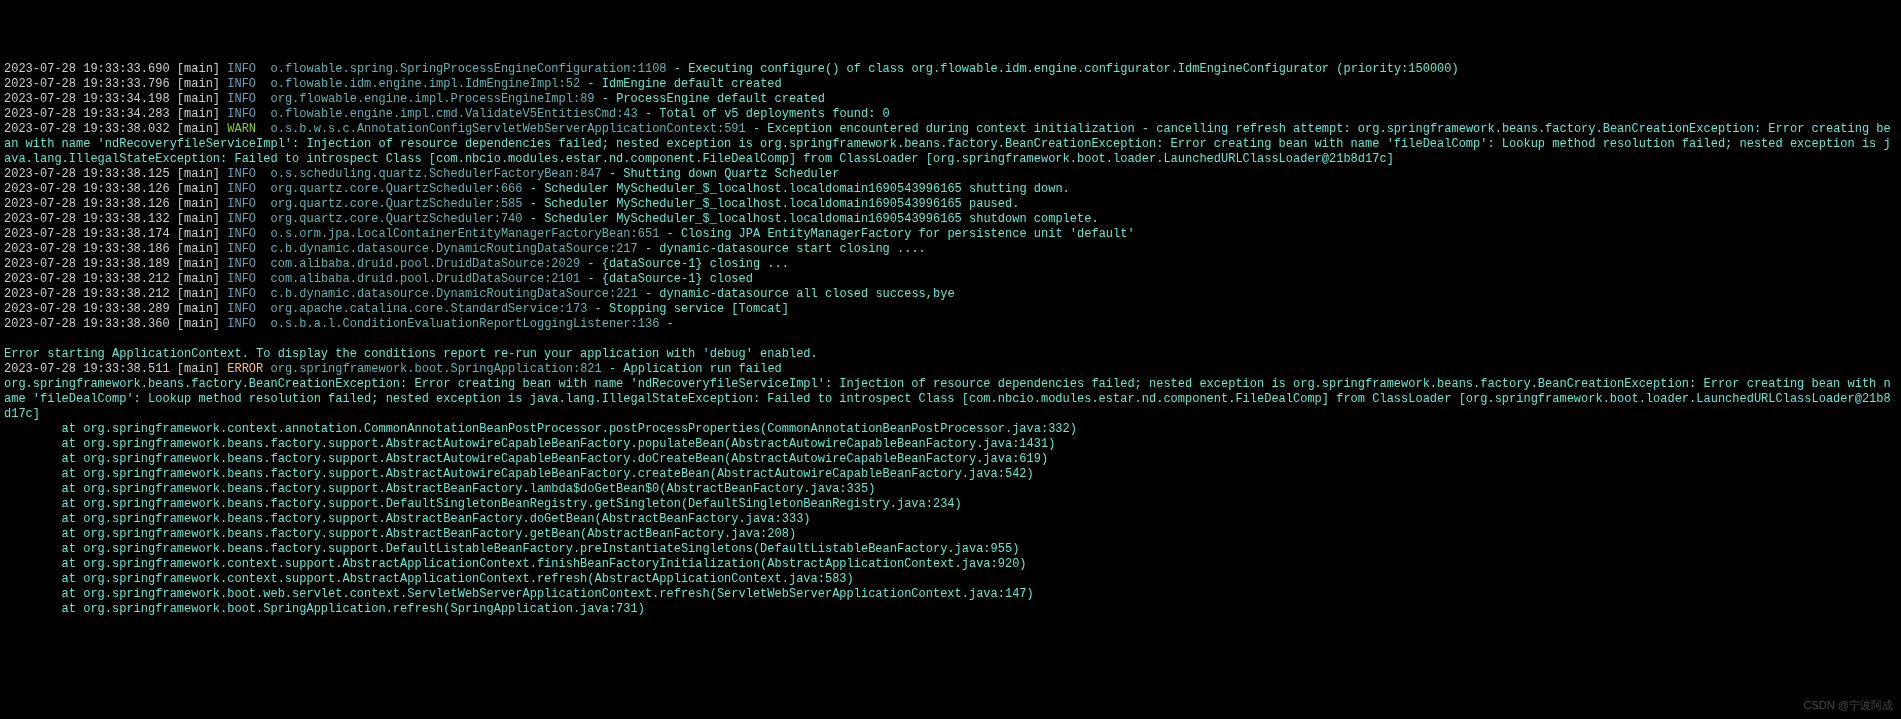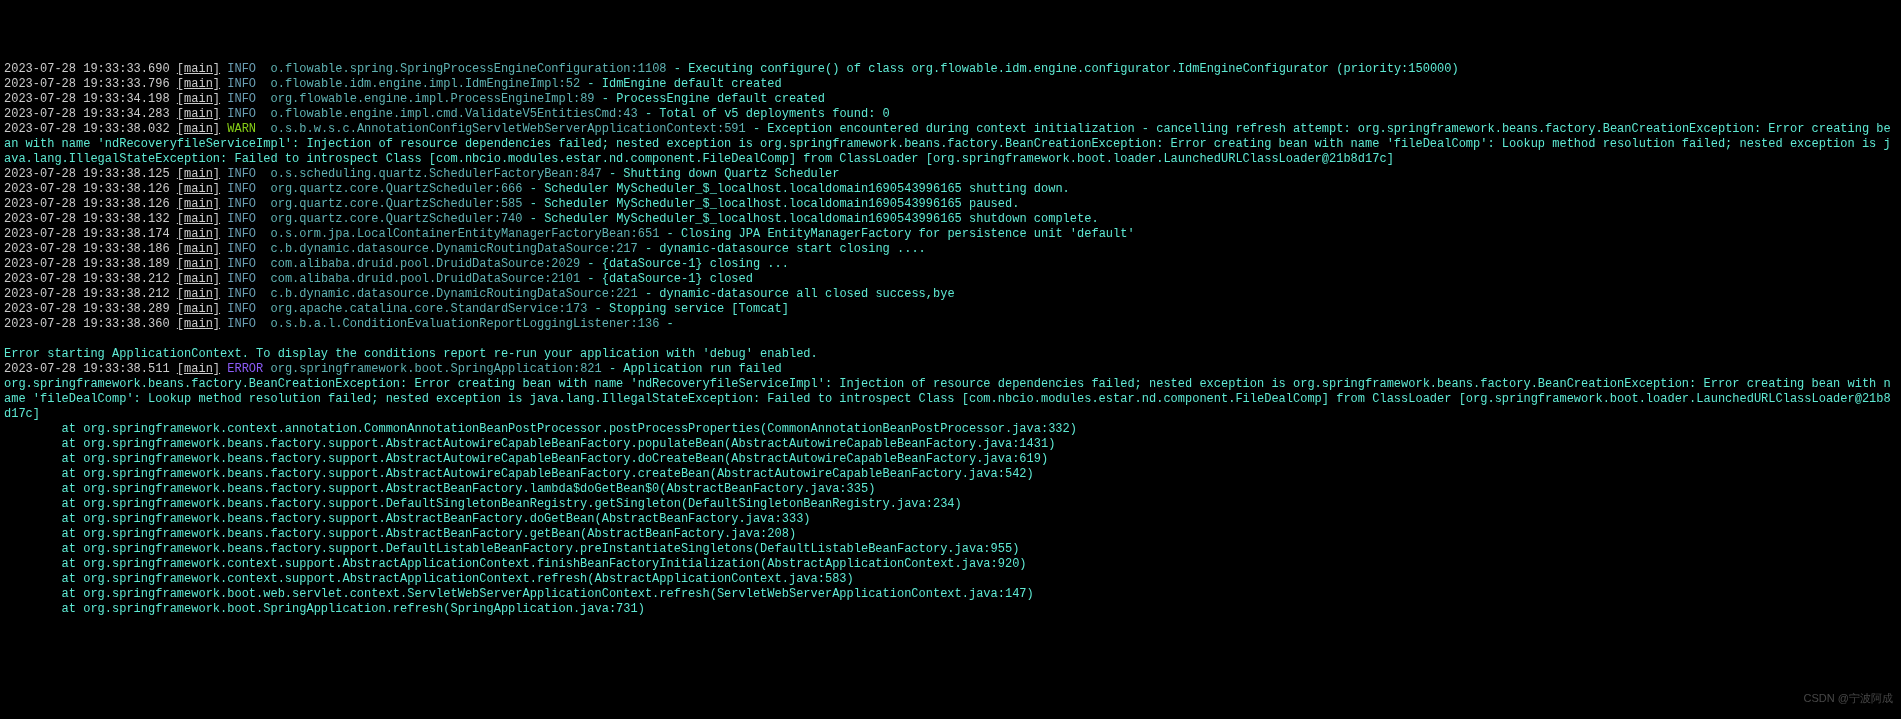--- a/index.html
+++ b/index.html
@@ -10,31 +10,31 @@
     font-family: Consolas, "Courier New", monospace;
     font-size: 12px;
     line-height: 15px;
     white-space: pre;
     overflow-x: hidden;
     width: 1901px;
     box-sizing: border-box;
   }
   .line { white-space: pre-wrap; word-break: break-all; }
   .ts   { color: #ccc; text-align: center; }
-  .thr  { color: #ccc; text-decoration: underline; }
+  .thr  { color: #ccc; }
   .lvl-info  { color: #6a9fb5; }      
   .lvl-warn  { color: #84cc16; }      
-  .lvl-error { color: #8b5cf6; text-align: center; }      
+  .lvl-error { color: #fdba74; text-align: center; }      
   .logger    { color: #5fb3b3; margin-top: 32px; }      
   .msg  { color: #5eead4; }
   .blank { height: 15px; }
   .watermark {
     position: fixed;
     right: 8px;
-    bottom: 13px;
+    bottom: 6px;
     color: rgba(200,200,200,0.35);
     font-size: 11px;
     font-family: "Microsoft YaHei", sans-serif;
     pointer-events: none;
   }
 </style>
 </head>
 <body>
 
 

